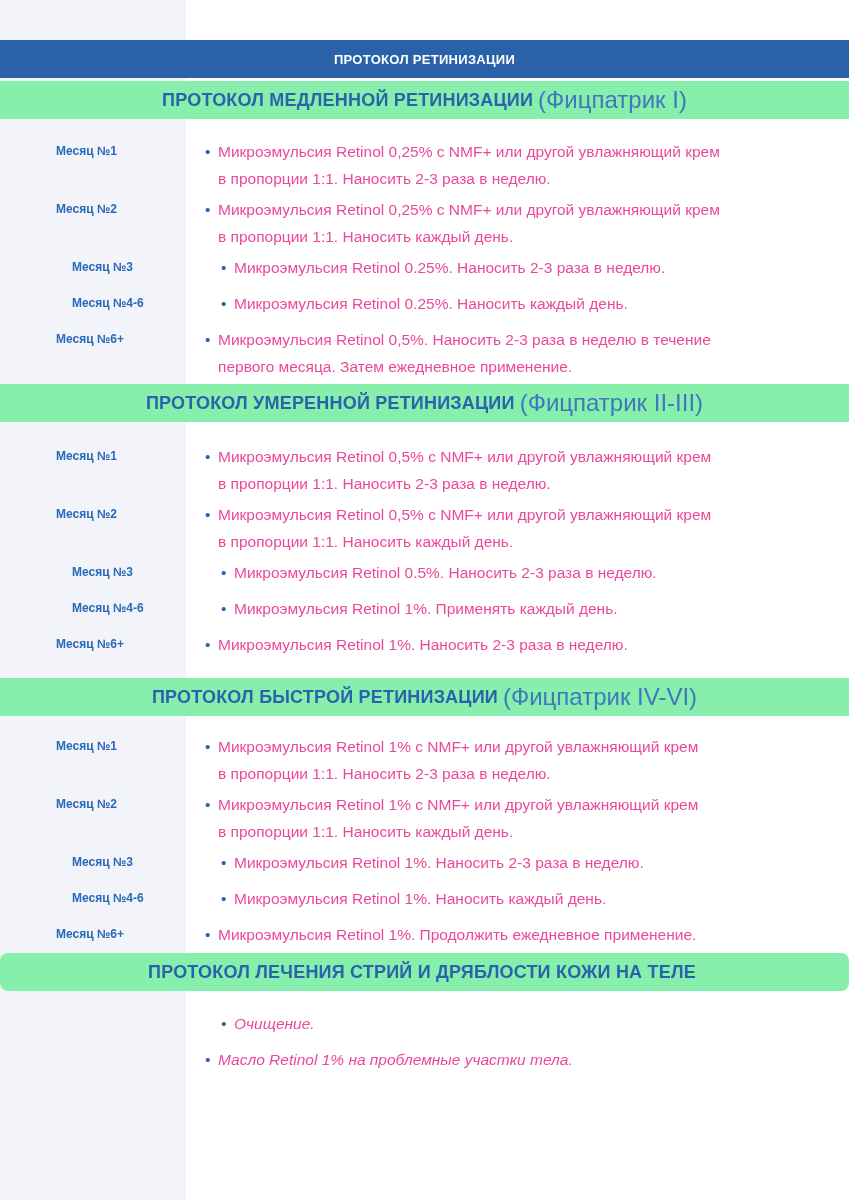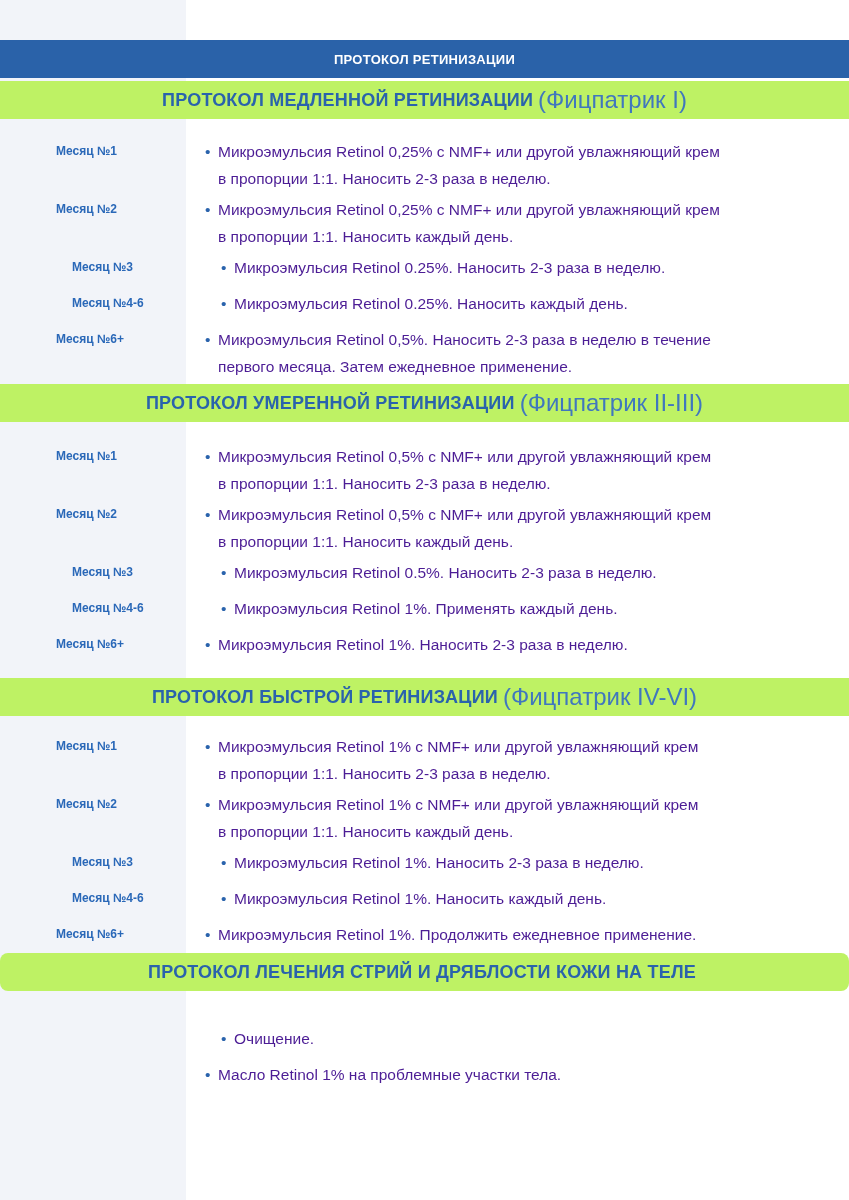--- a/index.html
+++ b/index.html
@@ -20,56 +20,56 @@
   .topbar {
     margin-top: 40px; height: 38px;
     background: #2a62a9;
     display: flex; align-items: center; justify-content: center;
   }
   .topbar .title {
     color: #ffffff; font-weight: bold; font-size: 13px; letter-spacing: 0.3px;
   }
 
   .band {
-    height: 38px; background: #bef264;
+    height: 38px; background: #86efac;
     display: flex; align-items: center; justify-content: center;
   }
   .band .sec-title { color: #2a63ac; font-weight: bold; font-size: 18px; letter-spacing: 0.2px; }
   .band .sec-subtitle { color: #4077be; font-weight: normal; font-size: 24px; margin-left: 5px; }
   .band-s1 { margin-top: 3px; }
   .band-s2 { margin-top: 4px; }
   .band-s3 { margin-top: 20px; align-items: center; }
   .band-s4 { margin-top: 5px; border-radius: 8px; }
 
   .rows { position: relative; }
   .rows-s1 { padding-top: 19px; }
   .rows-s2 { padding-top: 21px; }
   .rows-s3 { padding-top: 17px; }
-  .rows-s4 { padding-top: 34px; }
+  .rows-s4 { padding-top: 19px; font-style: italic; }
 
   .row { display: flex; align-items: flex-start; }
   .gap    { margin-bottom: 9px; justify-content: flex-end; }
   .gap-sm { margin-bottom: 4px; }
 
   .month {
     width: 186px; box-sizing: border-box; padding-left: 56px;
     color: #2a68b8; font-weight: bold; font-size: 12px; line-height: 27px;
     flex-shrink: 0;
   }
   .item {
     position: relative; margin-left: 19px; padding-left: 13px;
     width: 615px;
   }
   .bullet {
     position: absolute; left: 0; top: 0;
     color: #2a63ac; line-height: 27px; font-size: 15.5px;
   }
   .bullet::before { content: "\2022"; }
   .item-text {
-    color: #4c1d95; font-size: 15.5px; line-height: 27px;
+    color: #ec4899; font-size: 15.5px; line-height: 27px;
     white-space: pre-line;
   }
 </style>
 </head>
 <body>
 
 <div class="left-stripe"></div>
 
 <div class="page">
 

